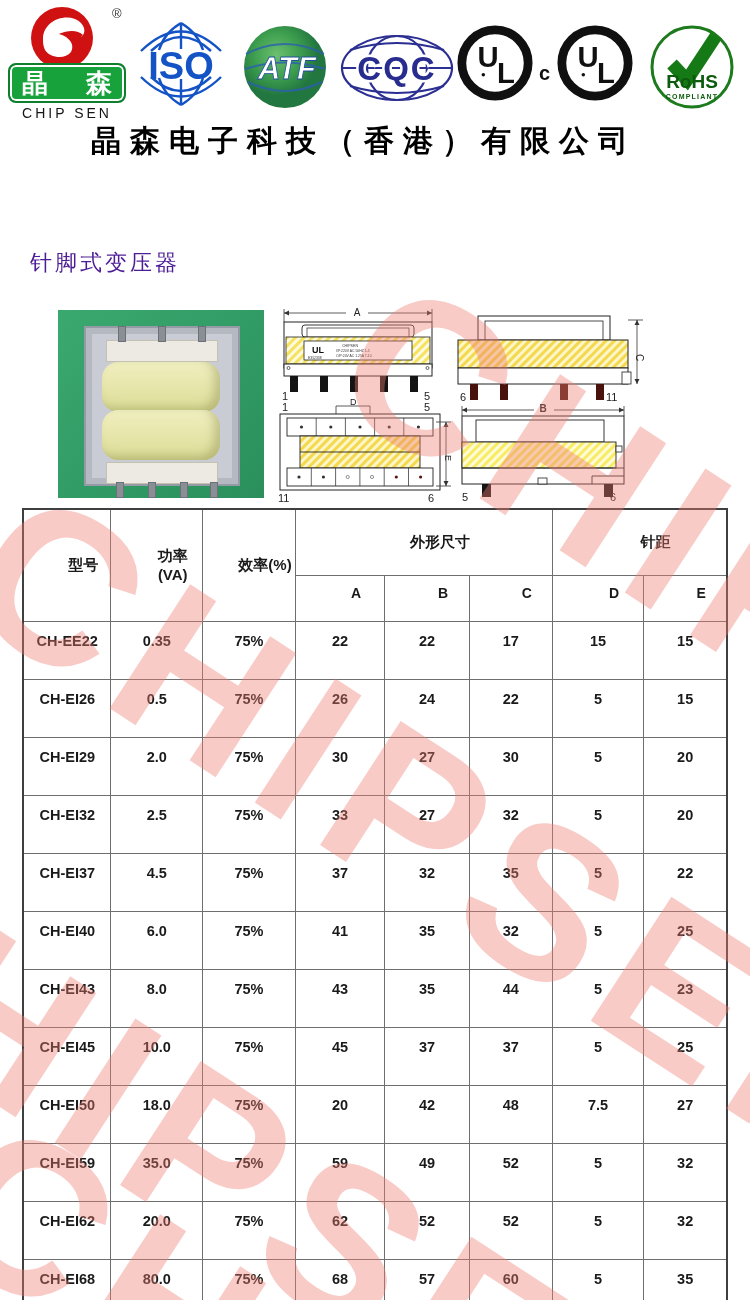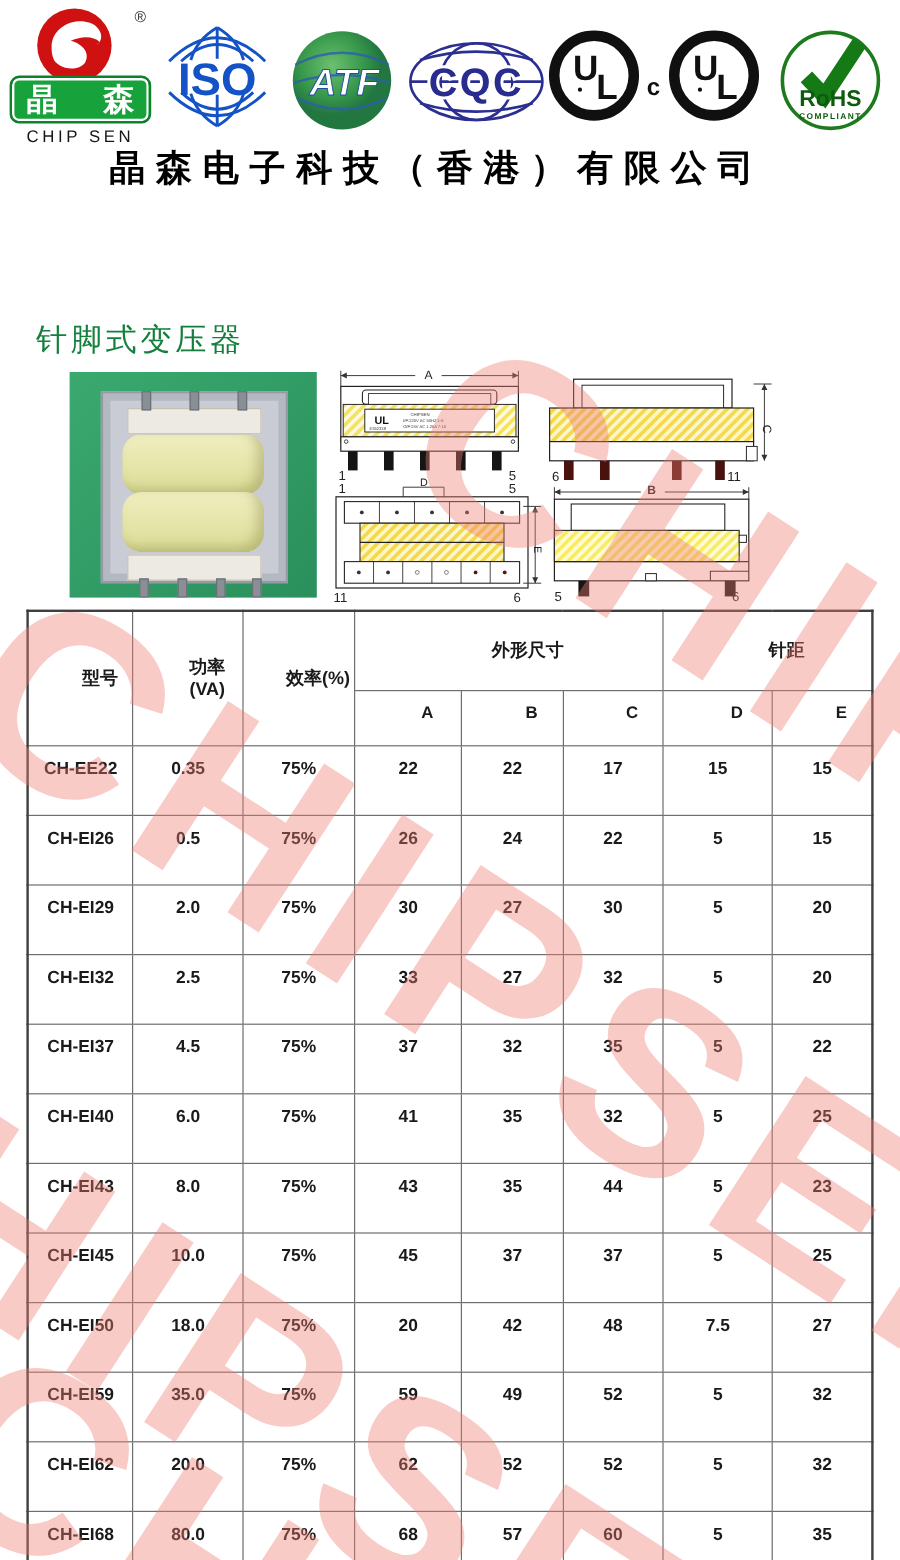--- a/index.html
+++ b/index.html
@@ -25,22 +25,22 @@
   .ul-c{left:539px;top:62px;font-size:20px;font-weight:bold;color:#101010;}
   .ul2-logo{left:556px;top:24px;width:78px;height:78px;}
   .rohs-logo{left:646px;top:22px;width:92px;height:88px;}
 
   
   .company{position:absolute;left:0;top:122px;width:728px;text-align:center;
            font-family:"Liberation Serif","DejaVu Serif",serif;color:#000;}
   .cn-line{font-size:30px;font-weight:bold;letter-spacing:9px;line-height:38px;white-space:nowrap;}
   .en-line1{font-size:19px;margin-top:6px;letter-spacing:0.5px;}
   .en-line2{font-size:17px;margin-top:6px;letter-spacing:0.5px;}
-  .section-title{position:absolute;left:30px;top:266px;font-size:26px;letter-spacing:3px;
-                 font-family:"Liberation Serif","DejaVu Serif",serif;color:#15803d;}
+  .section-title{position:absolute;left:30px;top:248px;font-size:22px;letter-spacing:3px;
+                 font-family:"Liberation Serif","DejaVu Serif",serif;color:#4c1d95;}
 
   
   .photo{left:58px;top:310px;width:206px;height:188px;background:linear-gradient(135deg,#3aa96f,#2a8f5c);overflow:hidden;}
   .ph-frame{position:absolute;left:26px;top:16px;width:152px;height:156px;background:#c9ccd4;
             border:2px solid #959ba6;box-shadow:inset 0 0 0 6px #b4b8c1;}
   .ph-void{position:absolute;left:30px;top:22px;width:92px;height:110px;background:#a9aeb9;}
   .ph-coil{position:absolute;left:44px;top:52px;width:118px;height:50px;background:linear-gradient(#f0efc0,#dcdc96);
            border-radius:16px;box-shadow:inset -6px -4px 10px rgba(120,120,60,.35);}
   .ph-coil2{top:100px;}
   .ph-bobbin{position:absolute;left:48px;width:110px;height:20px;background:#eceae2;border:1px solid #c5c0b0;}

